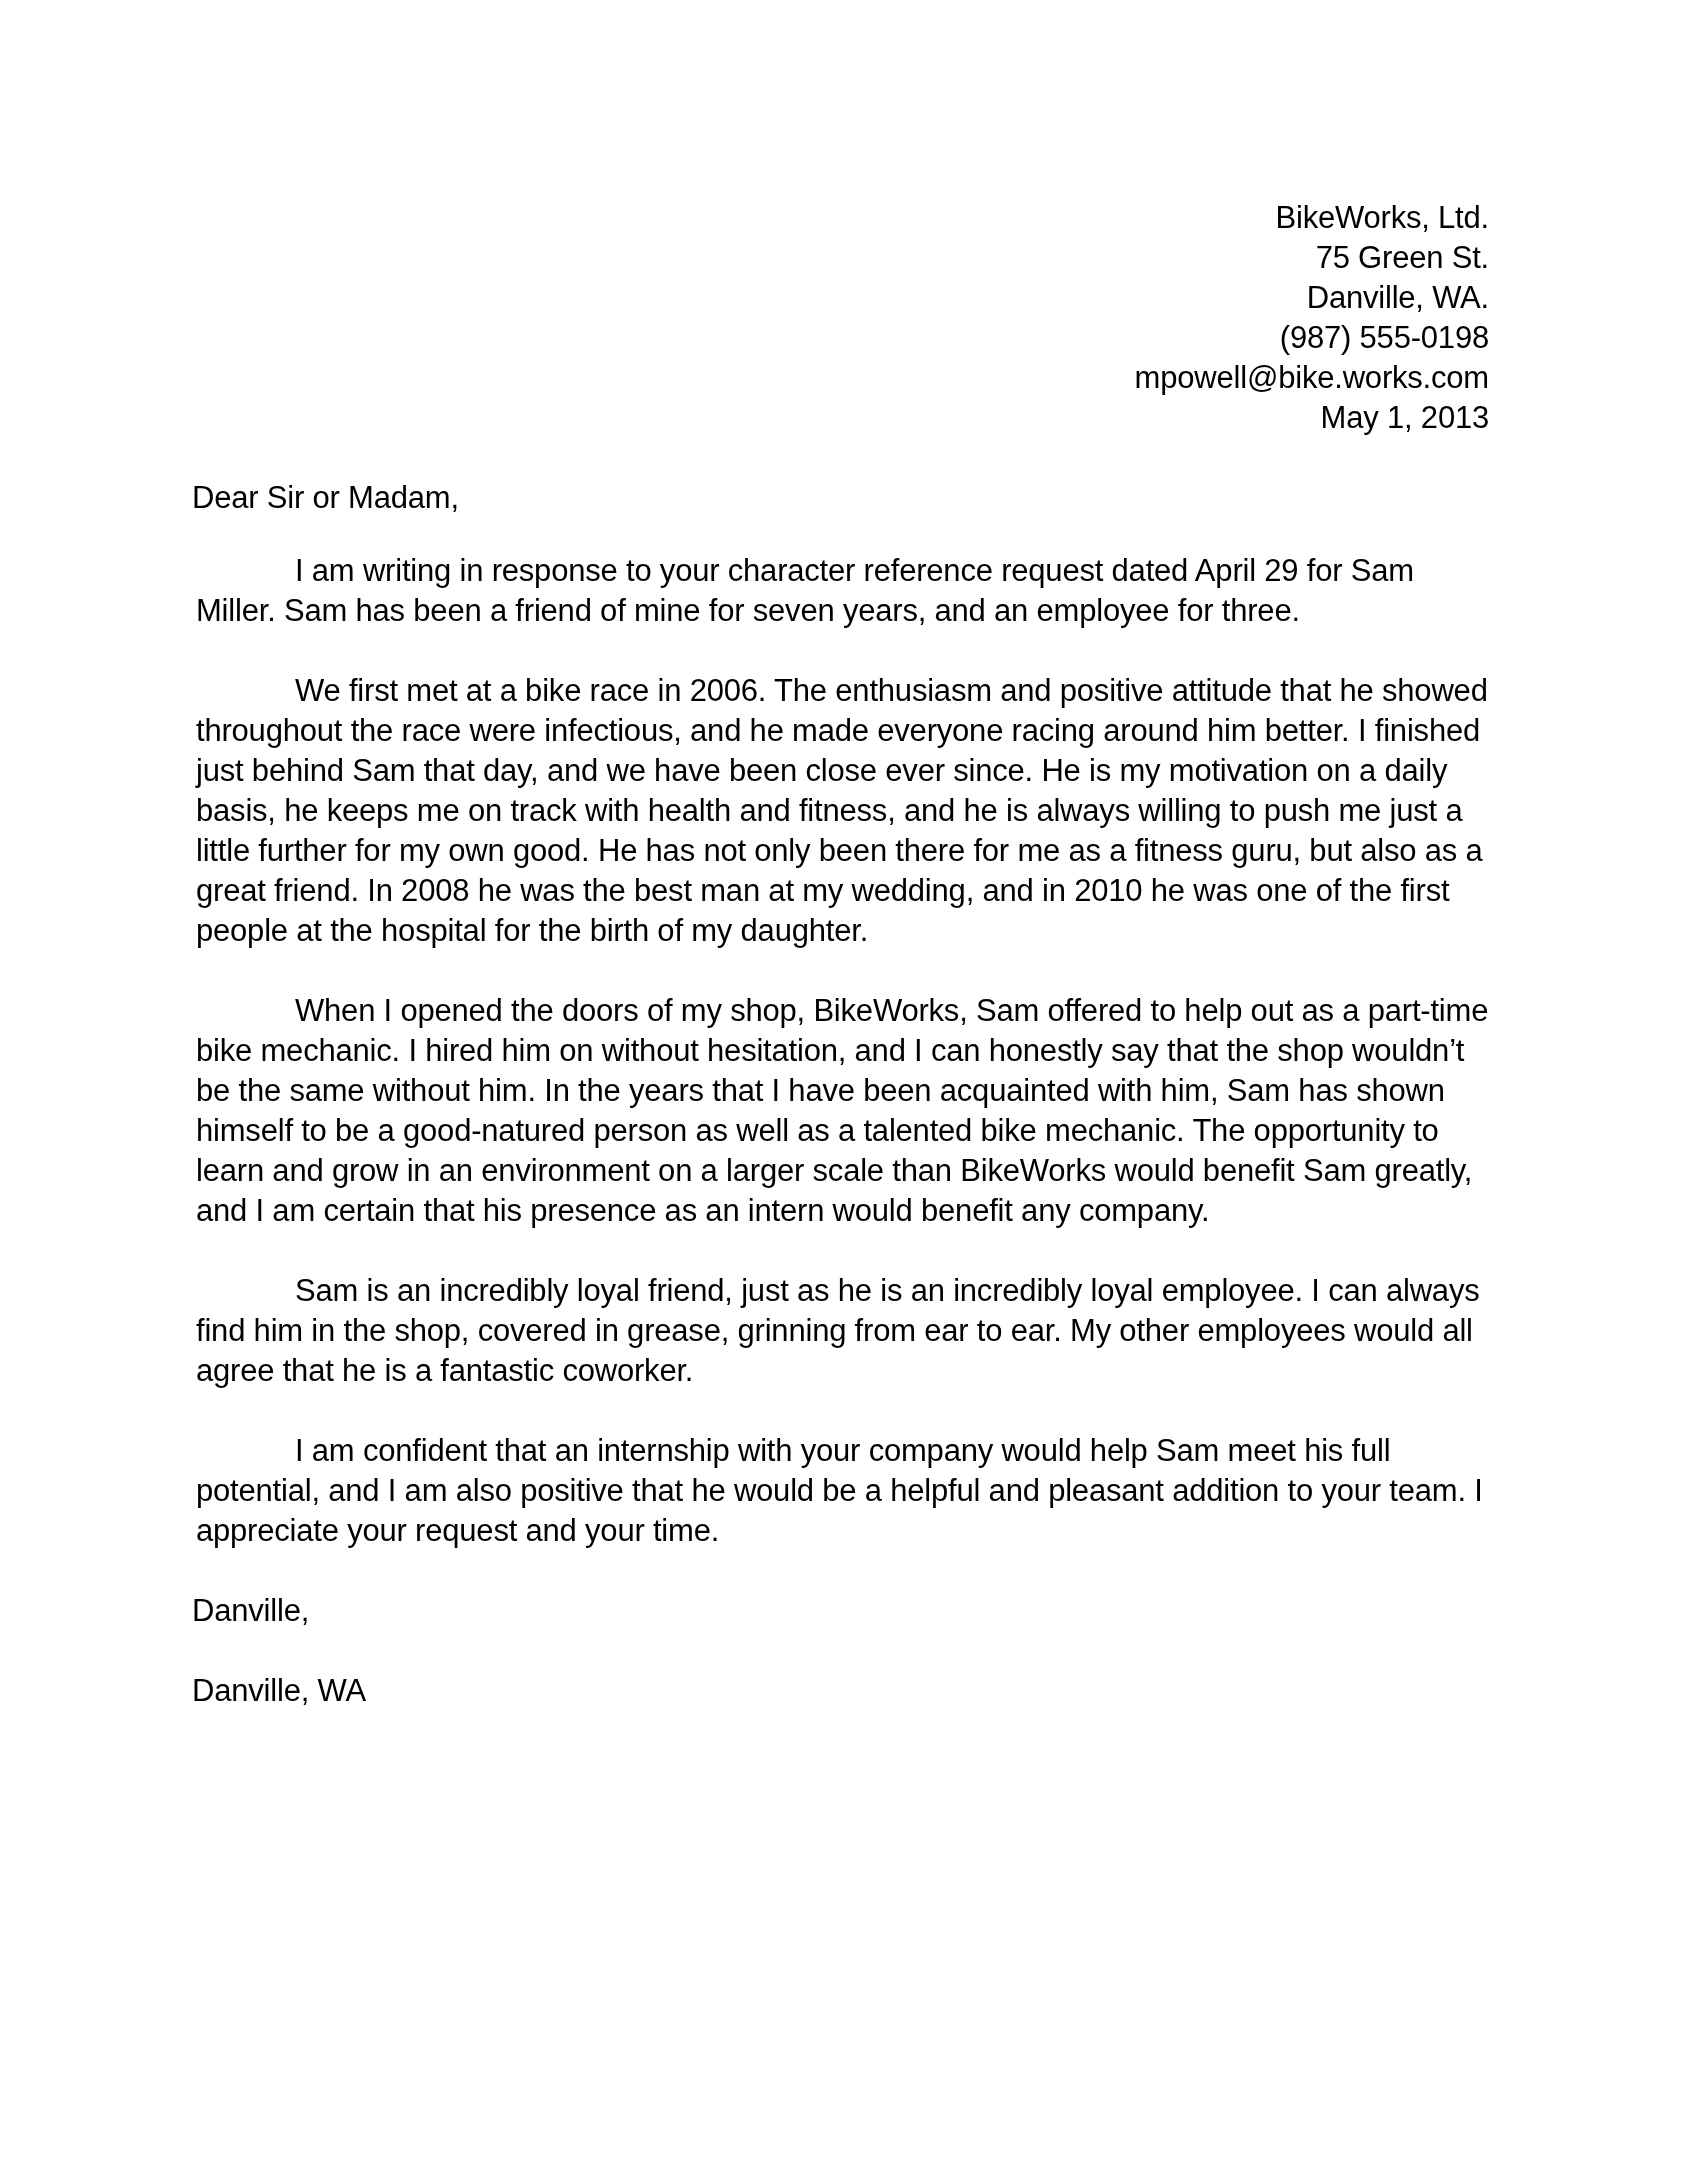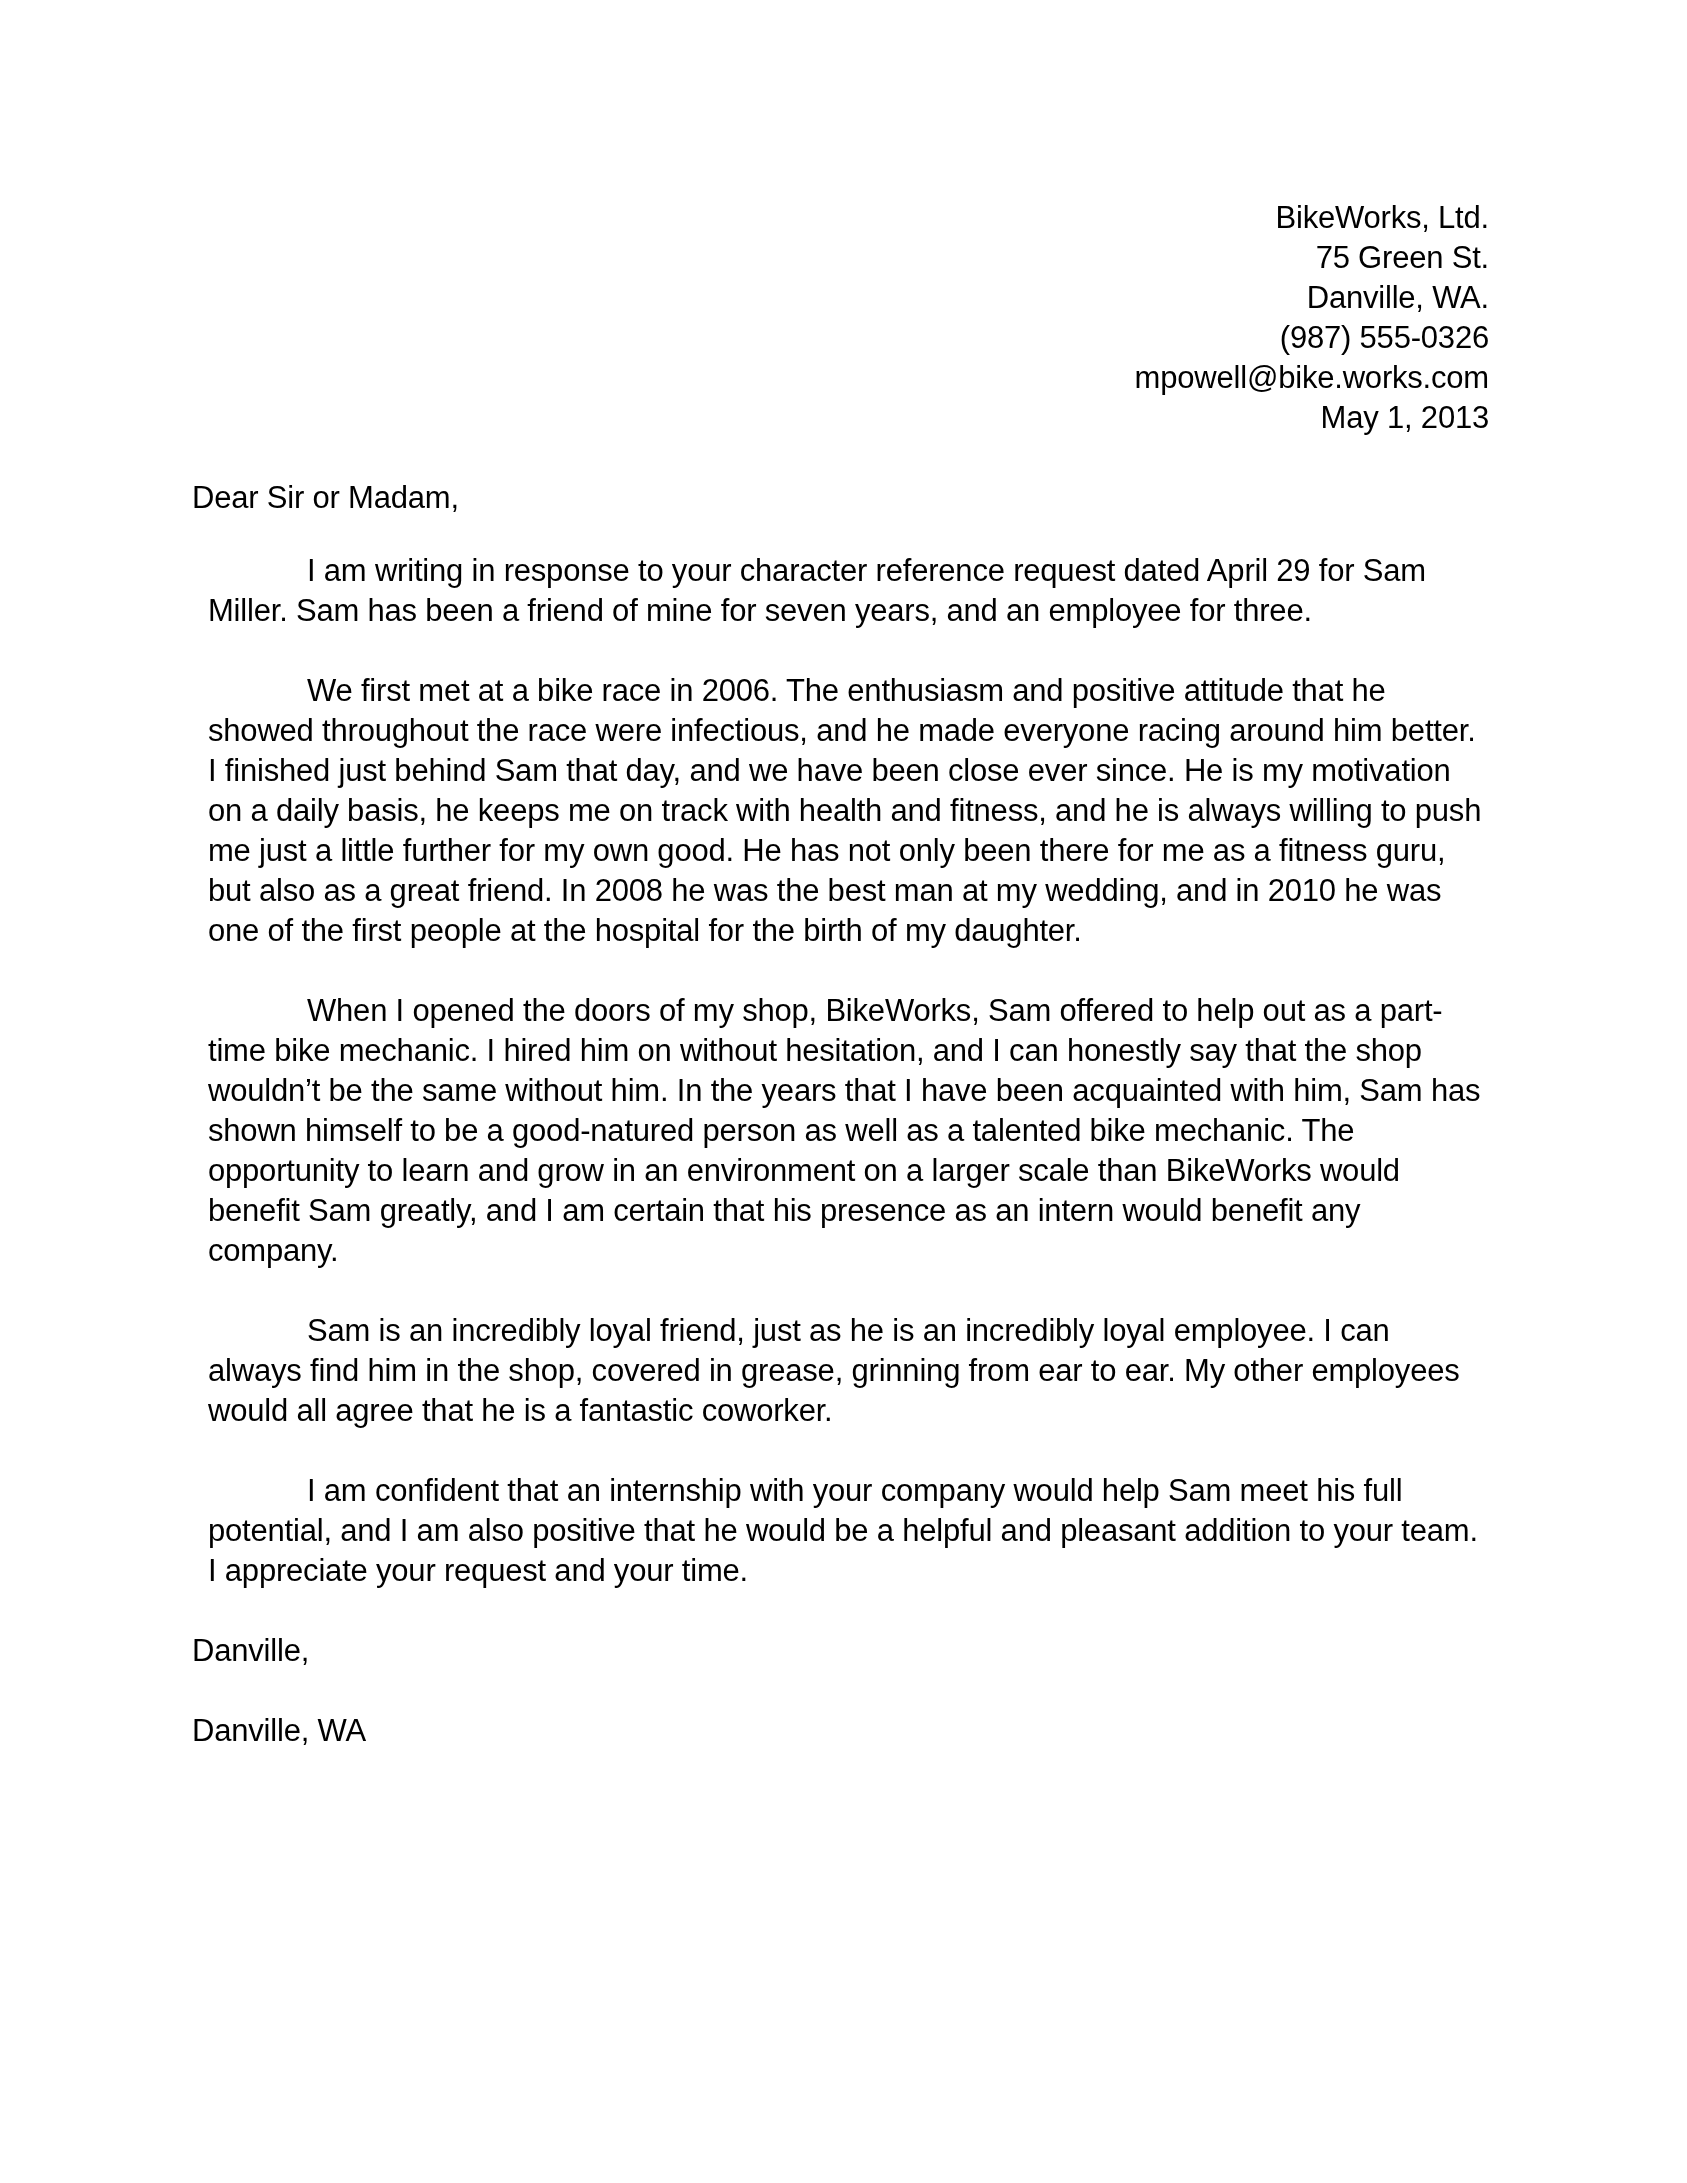--- a/index.html
+++ b/index.html
@@ -41,21 +41,21 @@
 
   .sender-header .hline {
     white-space: nowrap;
   }
 
   .salutation {
     margin-bottom: 33px;
   }
 
   .body-para {
-    margin: 0 0 40px 16px;
+    margin: 0 0 40px 4px;
     text-indent: 99px;
     text-align: left;
   }
 
   .closing {
     margin-bottom: 40px;
   }
 
   .signature .sline {
     white-space: nowrap;
@@ -64,21 +64,21 @@
 </head>
 <body>
 
 <div class="page">
   <div class="content">
 
     <div class="sender-header">
       <div class="hline">BikeWorks, Ltd.</div>
       <div class="hline">75 Green St.</div>
       <div class="hline">Danville, WA.</div>
-      <div class="hline">(987) 555-0326</div>
+      <div class="hline">(987) 555-0198</div>
       <div class="hline">mpowell@bike.works.com</div>
       <div class="hline">May 1, 2013</div>
     </div>
 
     <div class="salutation">Dear Sir or Madam,</div>
 
     <p class="body-para">I am writing in response to your character reference request dated April 29 for Sam Miller. Sam has been a friend of mine for seven years, and an employee for three.</p>
     <p class="body-para">We first met at a bike race in 2006. The enthusiasm and positive attitude that he showed throughout the race were infectious, and he made everyone racing around him better. I finished just behind Sam that day, and we have been close ever since. He is my motivation on a daily basis, he keeps me on track with health and fitness, and he is always willing to push me just a little further for my own good. He has not only been there for me as a fitness guru, but also as a great friend. In 2008 he was the best man at my wedding, and in 2010 he was one of the first people at the hospital for the birth of my daughter.</p>
     <p class="body-para">When I opened the doors of my shop, BikeWorks, Sam offered to help out as a part-time bike mechanic. I hired him on without hesitation, and I can honestly say that the shop wouldn’t be the same without him. In the years that I have been acquainted with him, Sam has shown himself to be a good-natured person as well as a talented bike mechanic. The opportunity to learn and grow in an environment on a larger scale than BikeWorks would benefit Sam greatly, and I am certain that his presence as an intern would benefit any company.</p>
     <p class="body-para">Sam is an incredibly loyal friend, just as he is an incredibly loyal employee. I can always find him in the shop, covered in grease, grinning from ear to ear. My other employees would all agree that he is a fantastic coworker.</p>

